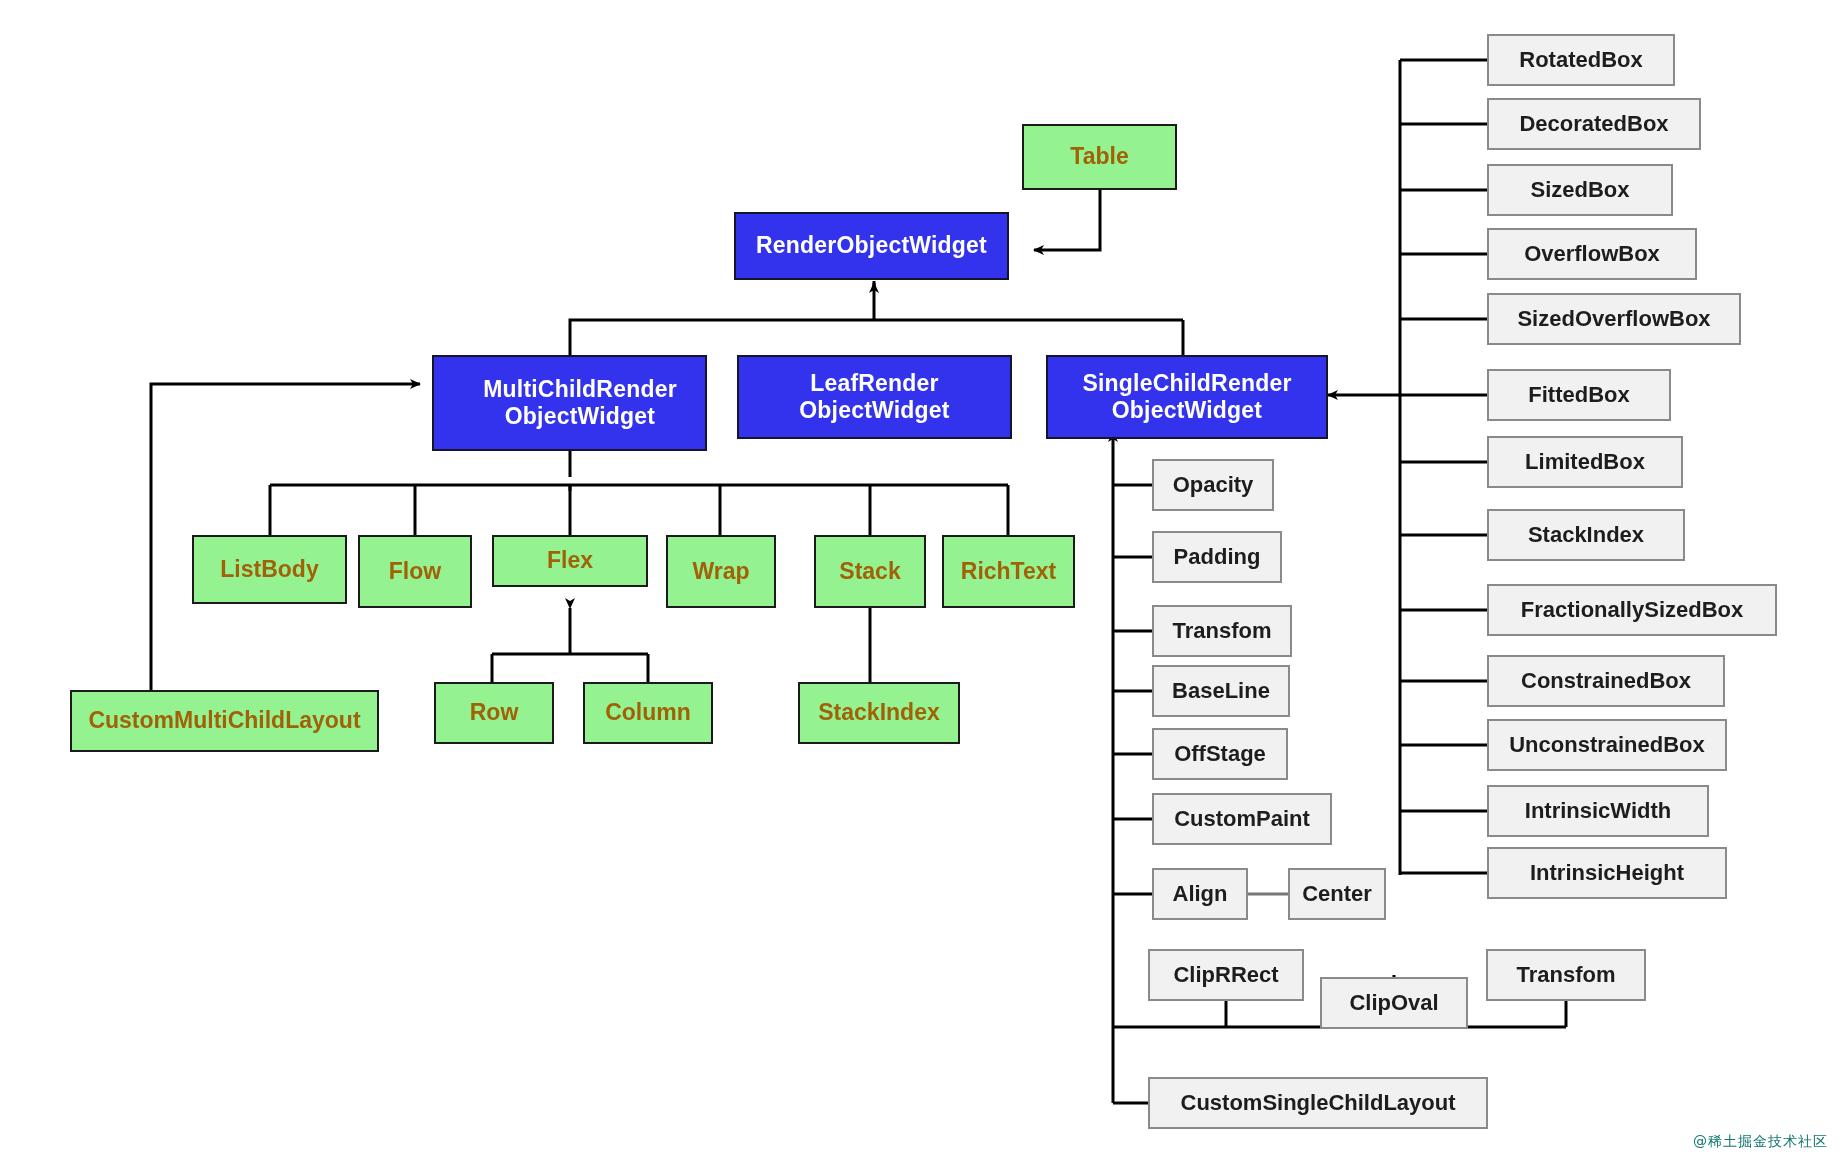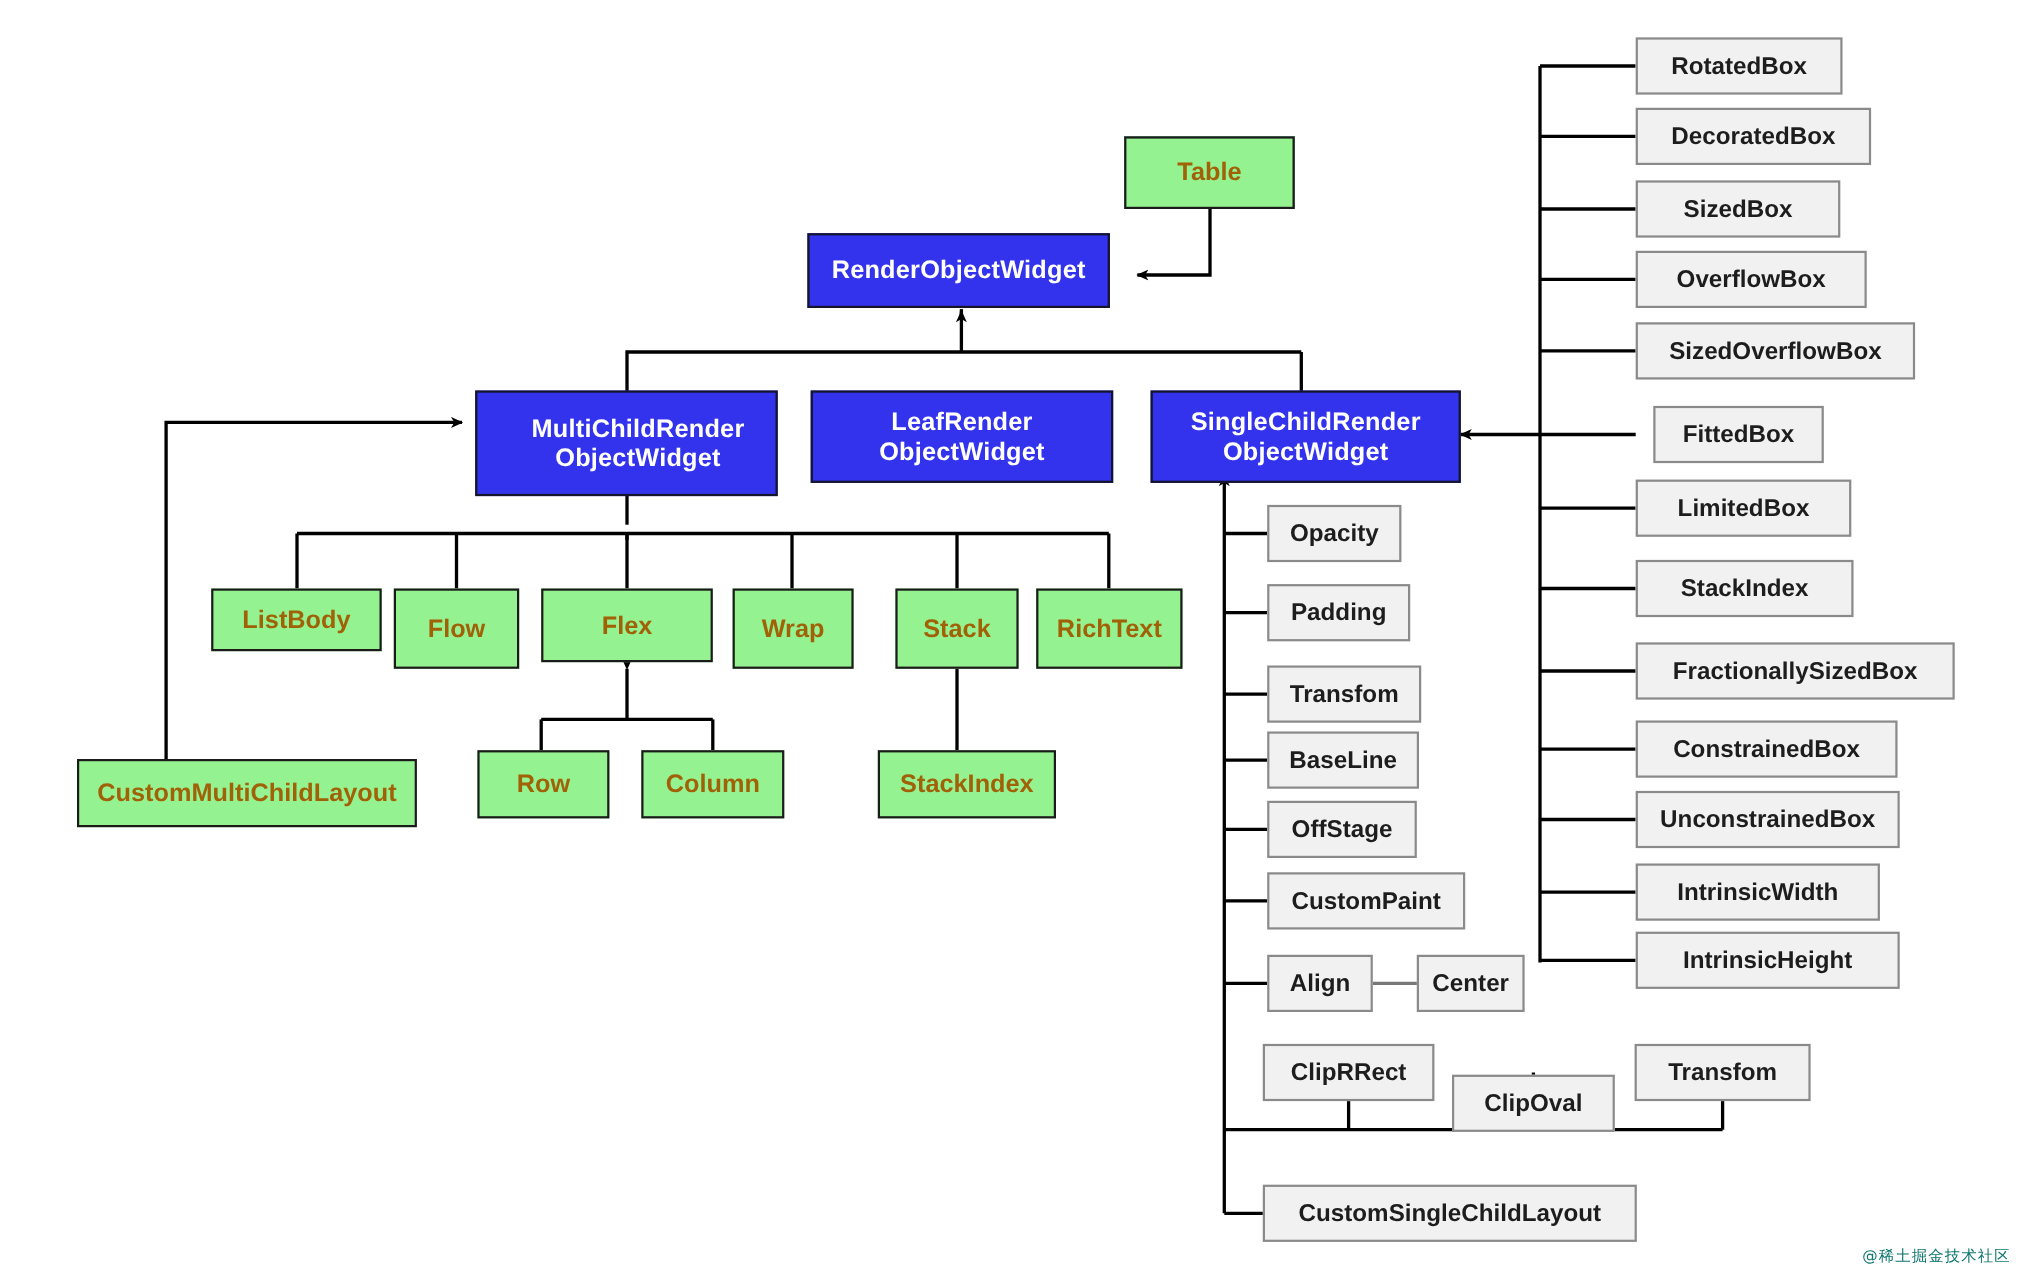--- a/index.html
+++ b/index.html
@@ -154,25 +154,25 @@
 
   <div class="node blue" style="left:432px;top:355px;width:275px;height:96px;padding-left:21px;">MultiChildRender
 ObjectWidget</div>
 
   <div class="node blue" style="left:737px;top:355px;width:275px;height:84px;">LeafRender
 ObjectWidget</div>
 
   <div class="node blue" style="left:1046px;top:355px;width:282px;height:84px;">SingleChildRender
 ObjectWidget</div>
 
-  <div class="node green" style="left:192px;top:535px;width:155px;height:57px;">ListBody</div>
+  <div class="node green" style="left:192px;top:535px;width:155px;height:69px;">ListBody</div>
 
   <div class="node green" style="left:358px;top:535px;width:114px;height:73px;">Flow</div>
 
-  <div class="node green" style="left:492px;top:535px;width:156px;height:67px;text-align:right;">Flex</div>
+  <div class="node green" style="left:492px;top:535px;width:156px;height:52px;text-align:right;">Flex</div>
 
   <div class="node green" style="left:666px;top:535px;width:110px;height:73px;">Wrap</div>
 
   <div class="node green" style="left:814px;top:535px;width:112px;height:73px;">Stack</div>
 
   <div class="node green" style="left:942px;top:535px;width:133px;height:73px;">RichText</div>
 
   <div class="node green" style="left:70px;top:690px;width:309px;height:62px;">CustomMultiChildLayout</div>
 
   <div class="node green" style="left:434px;top:682px;width:120px;height:62px;">Row</div>
@@ -208,21 +208,21 @@
   <div class="node grey" style="left:1487px;top:34px;width:188px;height:52px;">RotatedBox</div>
 
   <div class="node grey" style="left:1487px;top:98px;width:214px;height:52px;">DecoratedBox</div>
 
   <div class="node grey" style="left:1487px;top:164px;width:186px;height:52px;">SizedBox</div>
 
   <div class="node grey" style="left:1487px;top:228px;width:210px;height:52px;">OverflowBox</div>
 
   <div class="node grey" style="left:1487px;top:293px;width:254px;height:52px;">SizedOverflowBox</div>
 
-  <div class="node grey" style="left:1487px;top:369px;width:155px;height:52px;margin-left:16px;">FittedBox</div>
+  <div class="node grey" style="left:1487px;top:369px;width:184px;height:52px;">FittedBox</div>
 
   <div class="node grey" style="left:1487px;top:436px;width:196px;height:52px;">LimitedBox</div>
 
   <div class="node grey" style="left:1487px;top:509px;width:198px;height:52px;">StackIndex</div>
 
   <div class="node grey" style="left:1487px;top:584px;width:290px;height:52px;">FractionallySizedBox</div>
 
   <div class="node grey" style="left:1487px;top:655px;width:238px;height:52px;">ConstrainedBox</div>
 
   <div class="node grey" style="left:1487px;top:719px;width:240px;height:52px;">UnconstrainedBox</div>

